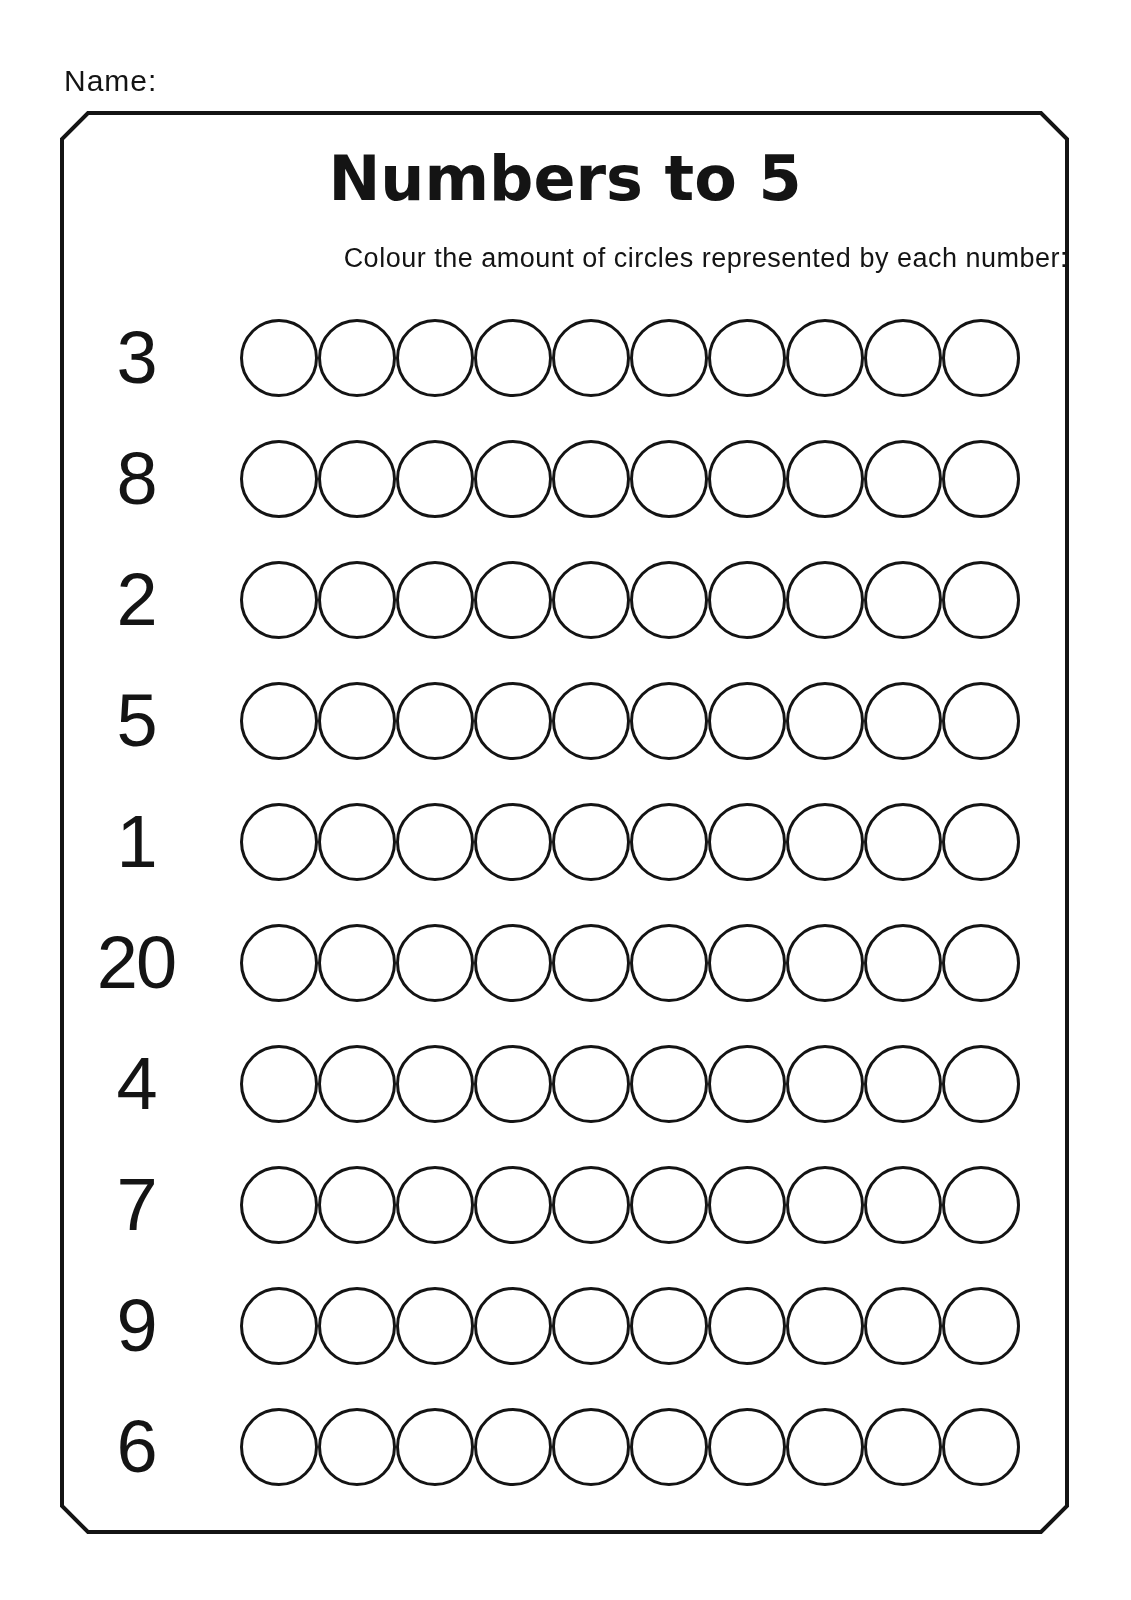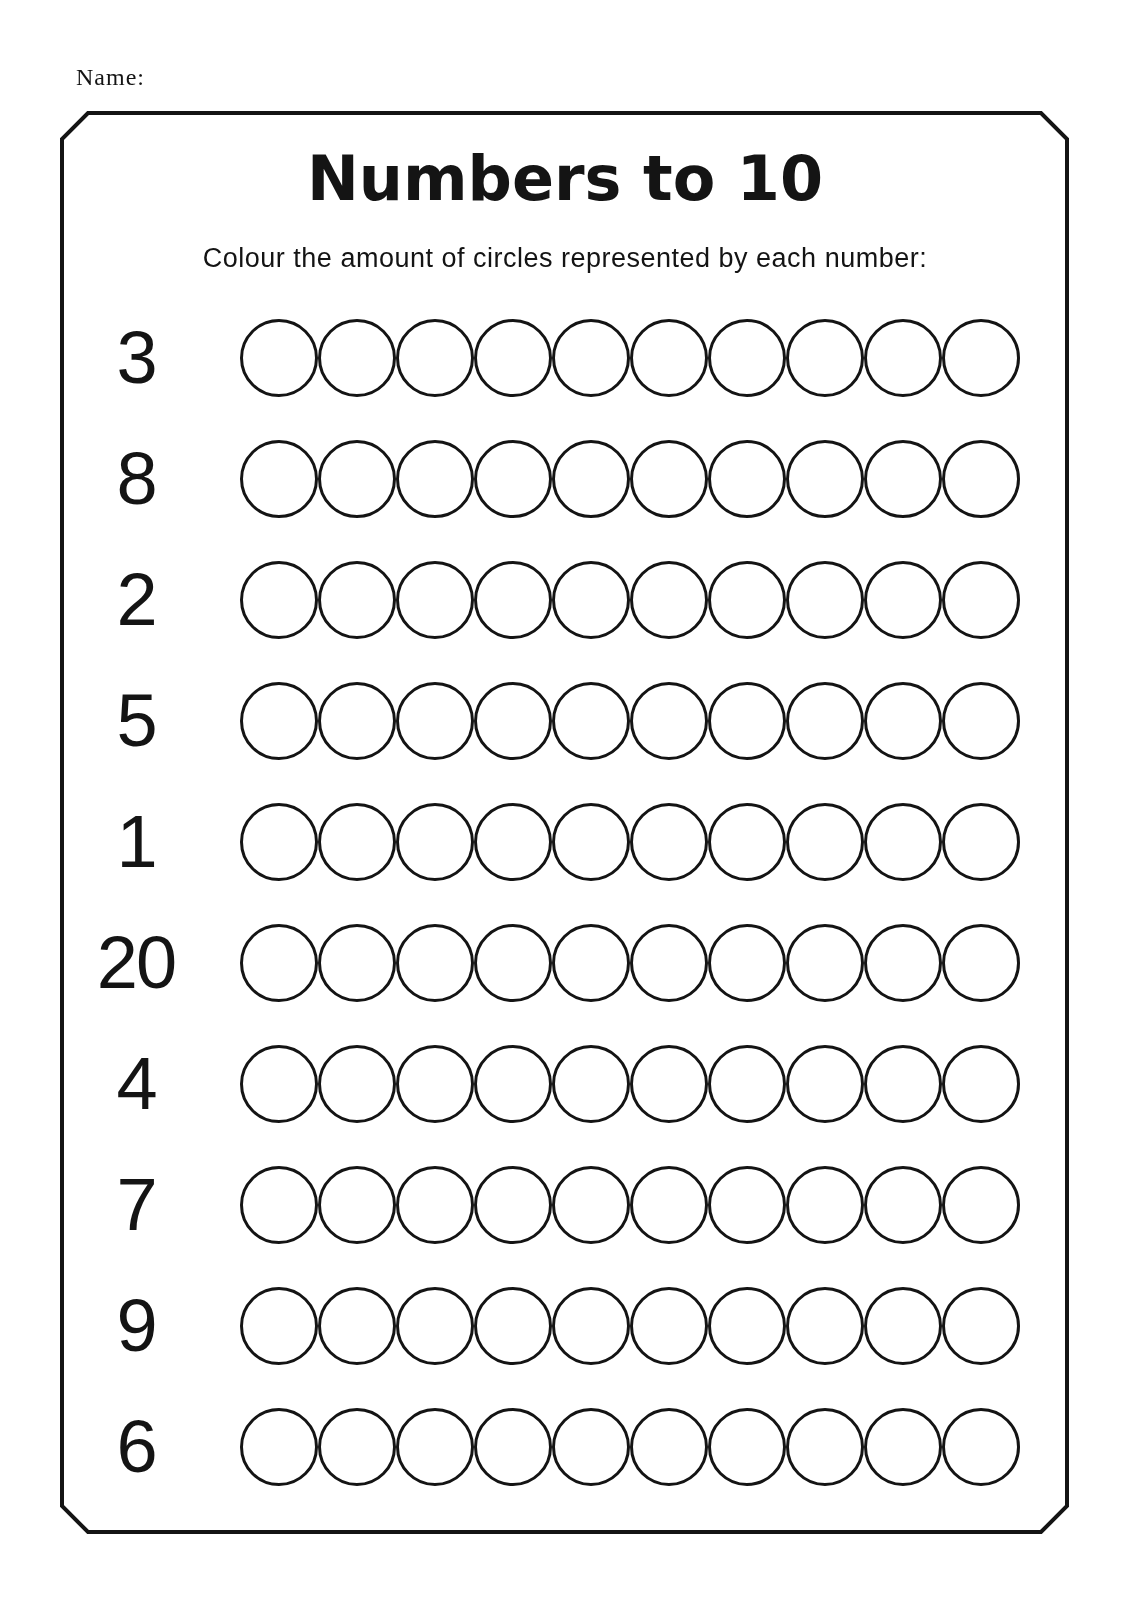--- a/index.html
+++ b/index.html
@@ -8,26 +8,25 @@
   body {
     position: relative;
     background: var(--paper);
     font-family: "Liberation Sans", sans-serif;
     color: var(--ink);
     overflow: hidden;
   }
 
   .name-label {
     position: absolute;
-    left: 76px;
+    left: 64px;
     top: 64px;
-    font-size: 24px;
+    font-size: 30px;
     font-weight: 400;
     letter-spacing: 1px;
-    font-family: Liberation Serif, serif;
   }
 
   .frame-svg {
     position: absolute;
     left: 60px;
     top: 111px;
     width: 1009px;
     height: 1423px;
   }
   .frame-svg polygon {
@@ -48,21 +47,21 @@
     font-weight: 800;
     letter-spacing: 0px;
     line-height: 1.05;
   }
 
   .instruction {
     position: absolute;
     left: 62px;
     top: 243px;
     width: 1006px;
-    text-align: center;
+    text-align: right;
     font-size: 27px;
     font-weight: 400;
     letter-spacing: 0.5px;
   }
 
   .rows {
     position: absolute;
     left: 0;
     top: 297px;
     width: 1131px;
@@ -96,21 +95,21 @@
 </style>
 </head>
 <body>
 
 <div class="name-label">Name:</div>
 
 <svg class="frame-svg" viewBox="0 0 1009 1423" xmlns="http://www.w3.org/2000/svg">
   <polygon points="28,2 981,2 1007,28 1007,1395 981,1421 28,1421 2,1395 2,28"></polygon>
 </svg>
 
-<h1 class="page-title">Numbers to 10</h1>
+<h1 class="page-title">Numbers to 5</h1>
 
 <div class="instruction">Colour the amount of circles represented by each number:</div>
 
 <div class="rows" id="rows">
   <div class="row">
     <div class="num">3</div>
     <div class="circles">
         <div class="circle"></div>
         <div class="circle"></div>
         <div class="circle"></div>

